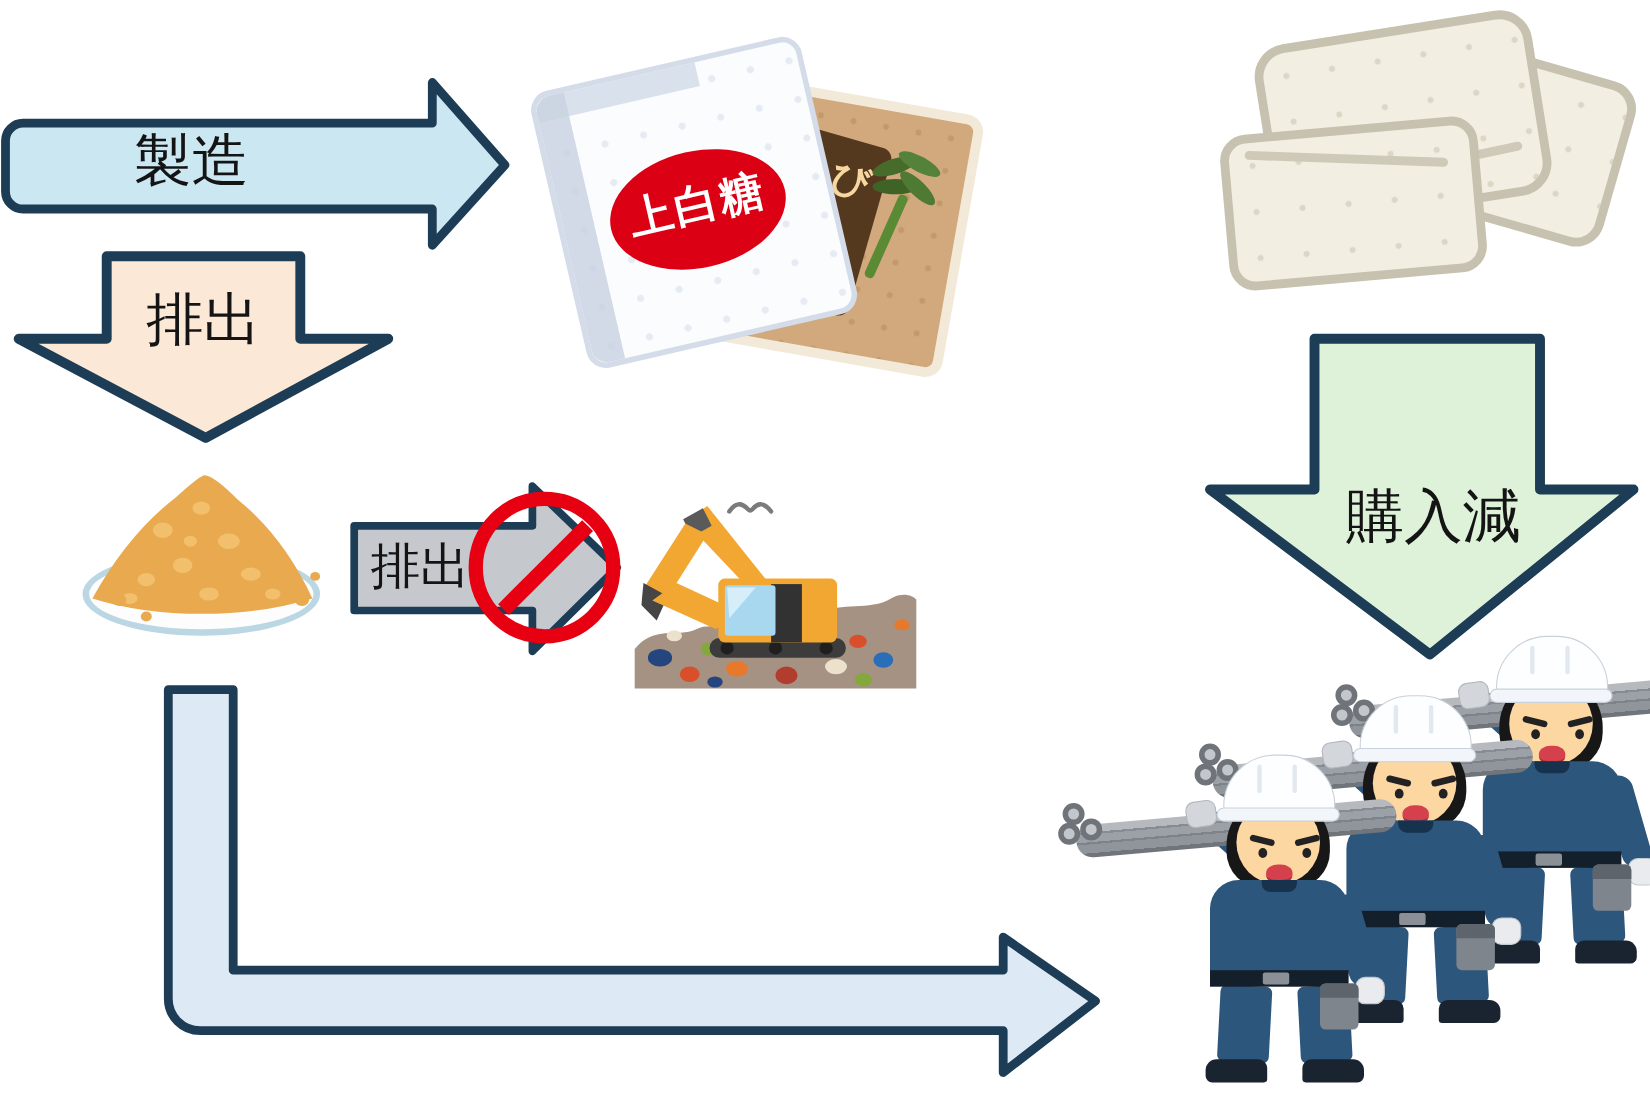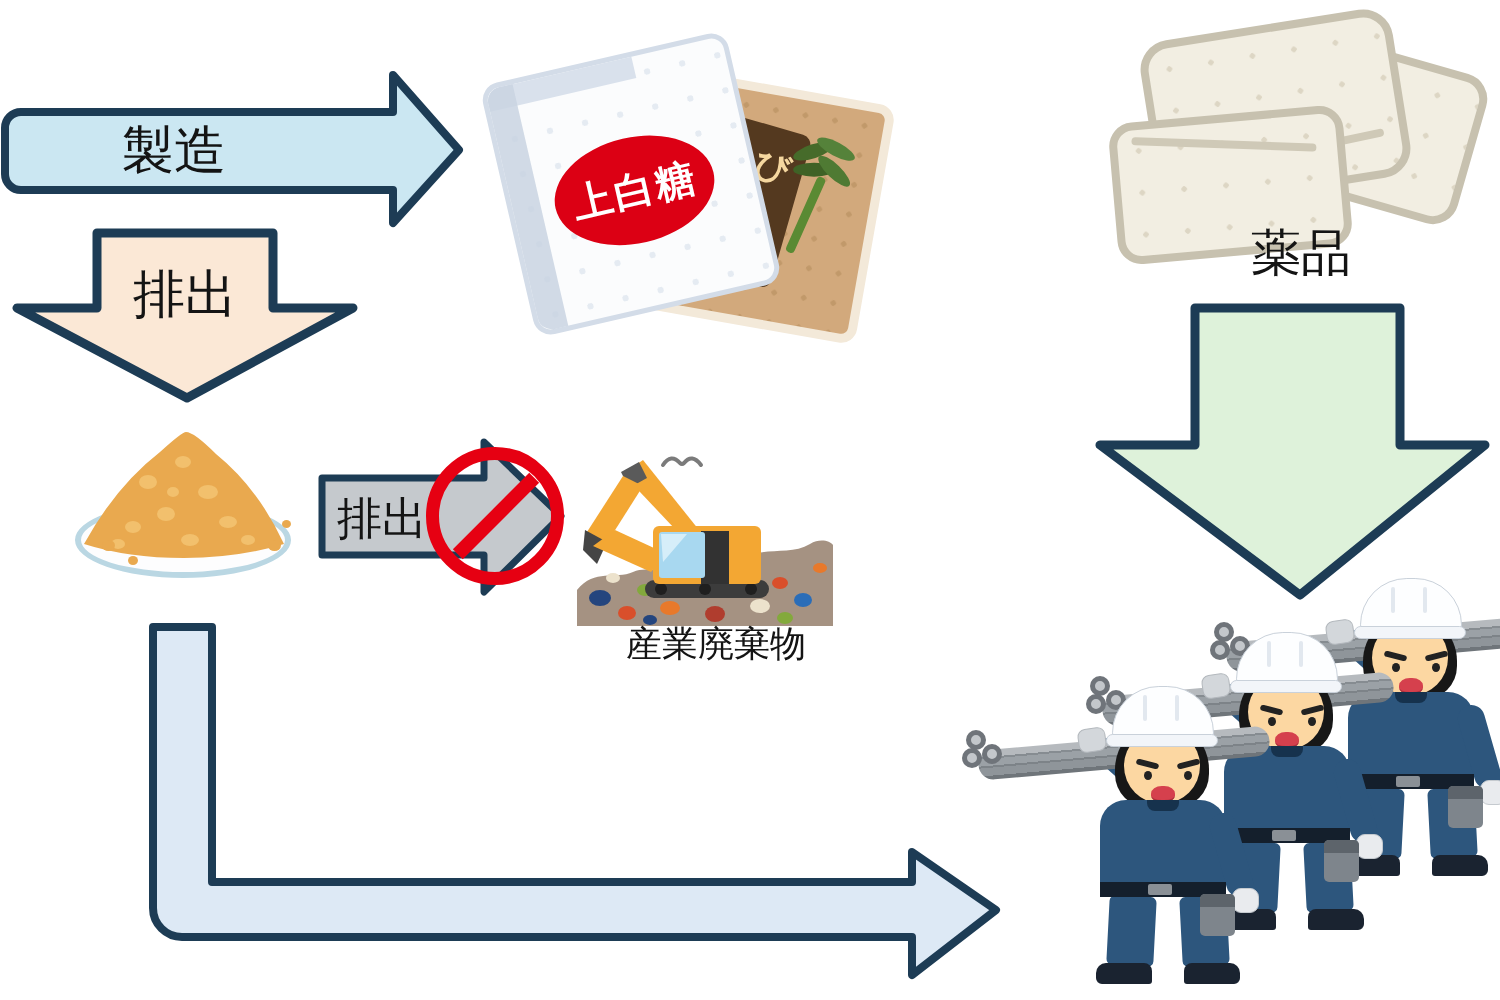--- a/index.html
+++ b/index.html
@@ -1,18 +1,18 @@
 <!DOCTYPE html>
 <html><head>
 <meta charset="utf-8">
 <style>
   html,body{margin:0;padding:0;background:#ffffff;}
   #canvas{
     position:relative;width:1500px;height:1000px;overflow:hidden;background:#ffffff;
-    font-family:Liberation Sans, sans-serif;color:#111;
+    font-family:Liberation Mono, monospace;color:#111;
   }
   .abs{position:absolute;}
   .label{position:absolute;text-align:center;color:#141414;font-weight:500;line-height:1.1;}
 
   
   .lbl-manufacture{left:64px;top:122px;width:220px;font-size:52px;}
   .lbl-discharge-down{left:85px;top:266px;width:200px;font-size:52px;}
   .lbl-discharge-blocked{left:321px;top:494px;width:122px;font-size:45px;}
   .lbl-industrial-waste{left:606px;top:624px;width:220px;font-size:36px;}
   .lbl-sell{left:339px;top:880px;width:362px;font-size:48px;}
@@ -166,40 +166,39 @@
     <polygon points="10,98 68,124 84,106 32,82" fill="#f3a733"></polygon>
     <rect x="62" y="132" width="124" height="18" rx="9" fill="#3c3c3c"></rect>
     <circle cx="78" cy="141" r="6" fill="#1f1f1f"></circle>
       <circle cx="122" cy="141" r="6" fill="#1f1f1f"></circle>
       <circle cx="168" cy="141" r="6" fill="#1f1f1f"></circle>
     <rect x="70" y="78" width="108" height="58" rx="6" fill="#f3a733"></rect>
     <rect x="118" y="83" width="28" height="53" fill="#323232"></rect>
     <rect x="76" y="84" width="46" height="46" rx="3" fill="#a8d8f0"></rect>
     <polygon points="78,86 104,86 80,114" fill="#d6eef9"></polygon>
   </svg>
-  <div class="label lbl-industrial-waste">産業廃棄物</div>
 
   <svg class="abs" style="left:110px;top:618px;" width="900" height="370" viewBox="0 0 900 370">
     <path d="M 43 9 L 102 9 L 102 264 L 802 264 L 802 234 L 886 292 L 802 357 L 802 319 L 72 319 A 29 29 0 0 1 43 290 L 43 9 Z" fill="#dde9f5" stroke="#1d3c55" stroke-width="8" stroke-linejoin="round"></path>
   </svg>
 
   <div class="abs" style="left:1113px;top:22px;width:385px;height:245px;">
     <div class="chem-bag" style="left:158px;top:28px;width:205px;height:155px;border-radius:26px;transform:rotate(16deg);"></div>
     <div class="chem-bag" style="left:35px;top:2px;width:255px;height:170px;border-radius:30px;transform:rotate(-9deg);">
       <div class="chem-seam" style="left:18px;top:118px;width:205px;height:8px;transform:rotate(-3deg);"></div>
     </div>
     <div class="chem-bag" style="left:0;top:92px;width:235px;height:142px;border-radius:24px;transform:rotate(-5deg);">
       <div class="chem-seam" style="left:14px;top:18px;width:185px;height:8px;transform:rotate(7deg);"></div>
     </div>
   </div>
-  <div class="label lbl-chemical">薬品</div>
 
   <svg class="abs" style="left:1093px;top:300px;" width="400" height="305" viewBox="0 0 400 305">
     <path d="M 102 8 L 307 8 L 307 145 L 392 145 L 207 295 L 7 145 L 102 145 Z" fill="#def2da" stroke="#1d3c55" stroke-width="9" stroke-linejoin="round"></path>
   </svg>
+  <div class="label lbl-purchase">購入減</div>
 
   <div class="worker" style="left:1296px;top:558px;">
     <div class="w-arm-up"></div>
     <div class="w-pipes"></div>
     <div class="w-pipe-end" style="left:-82px;top:64px;"></div>
     <div class="w-pipe-end" style="left:-86px;top:82px;"></div>
     <div class="w-pipe-end" style="left:-66px;top:78px;"></div>
     <div class="w-glove-grip"></div>
     <div class="w-hair"></div>
     <div class="w-face"></div>

